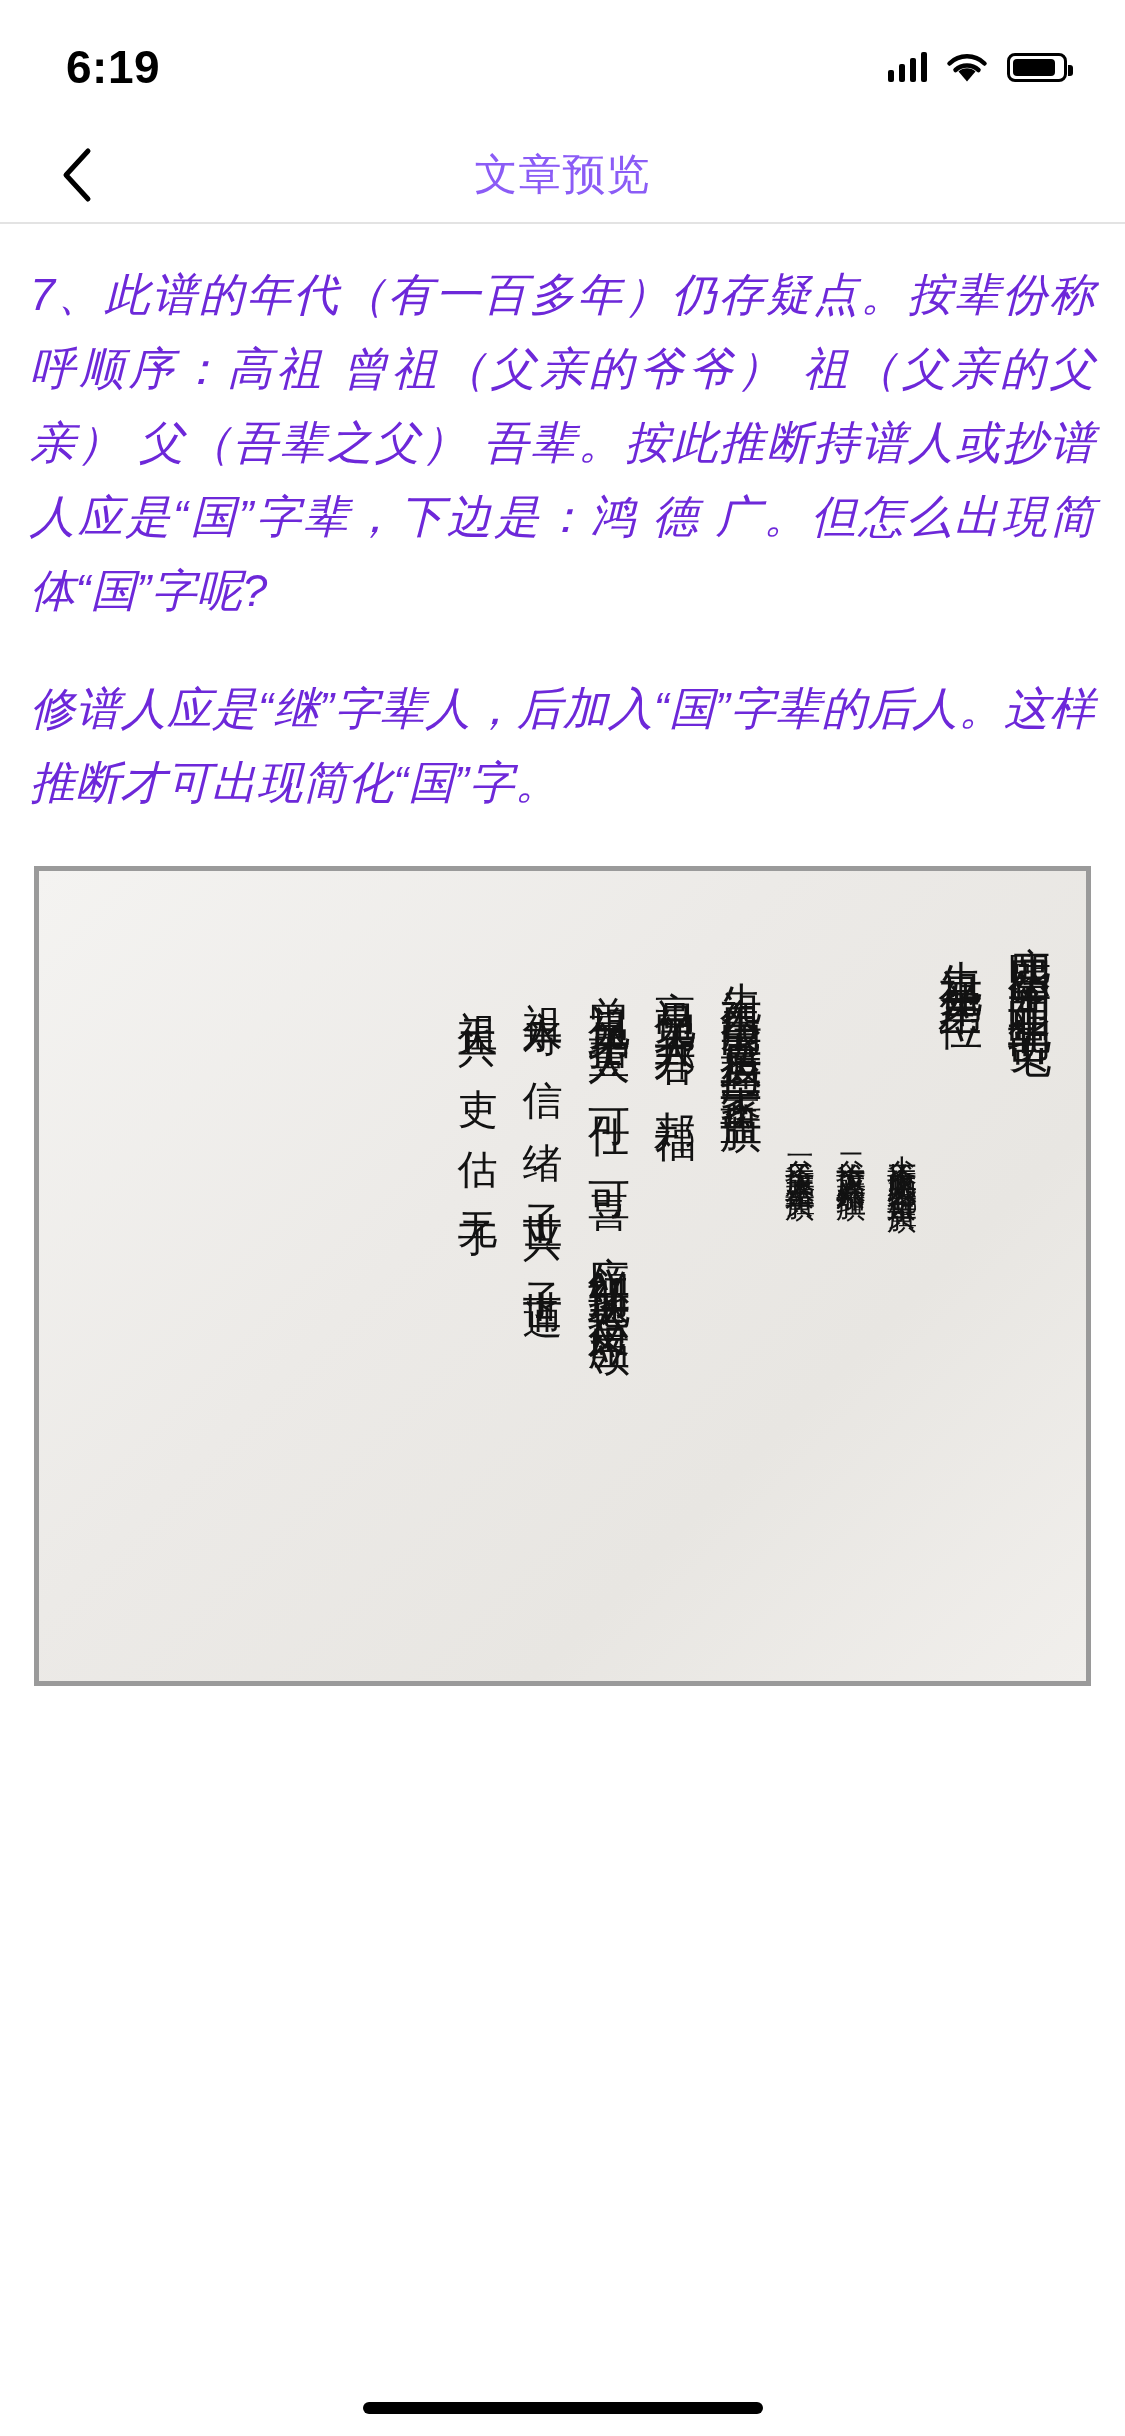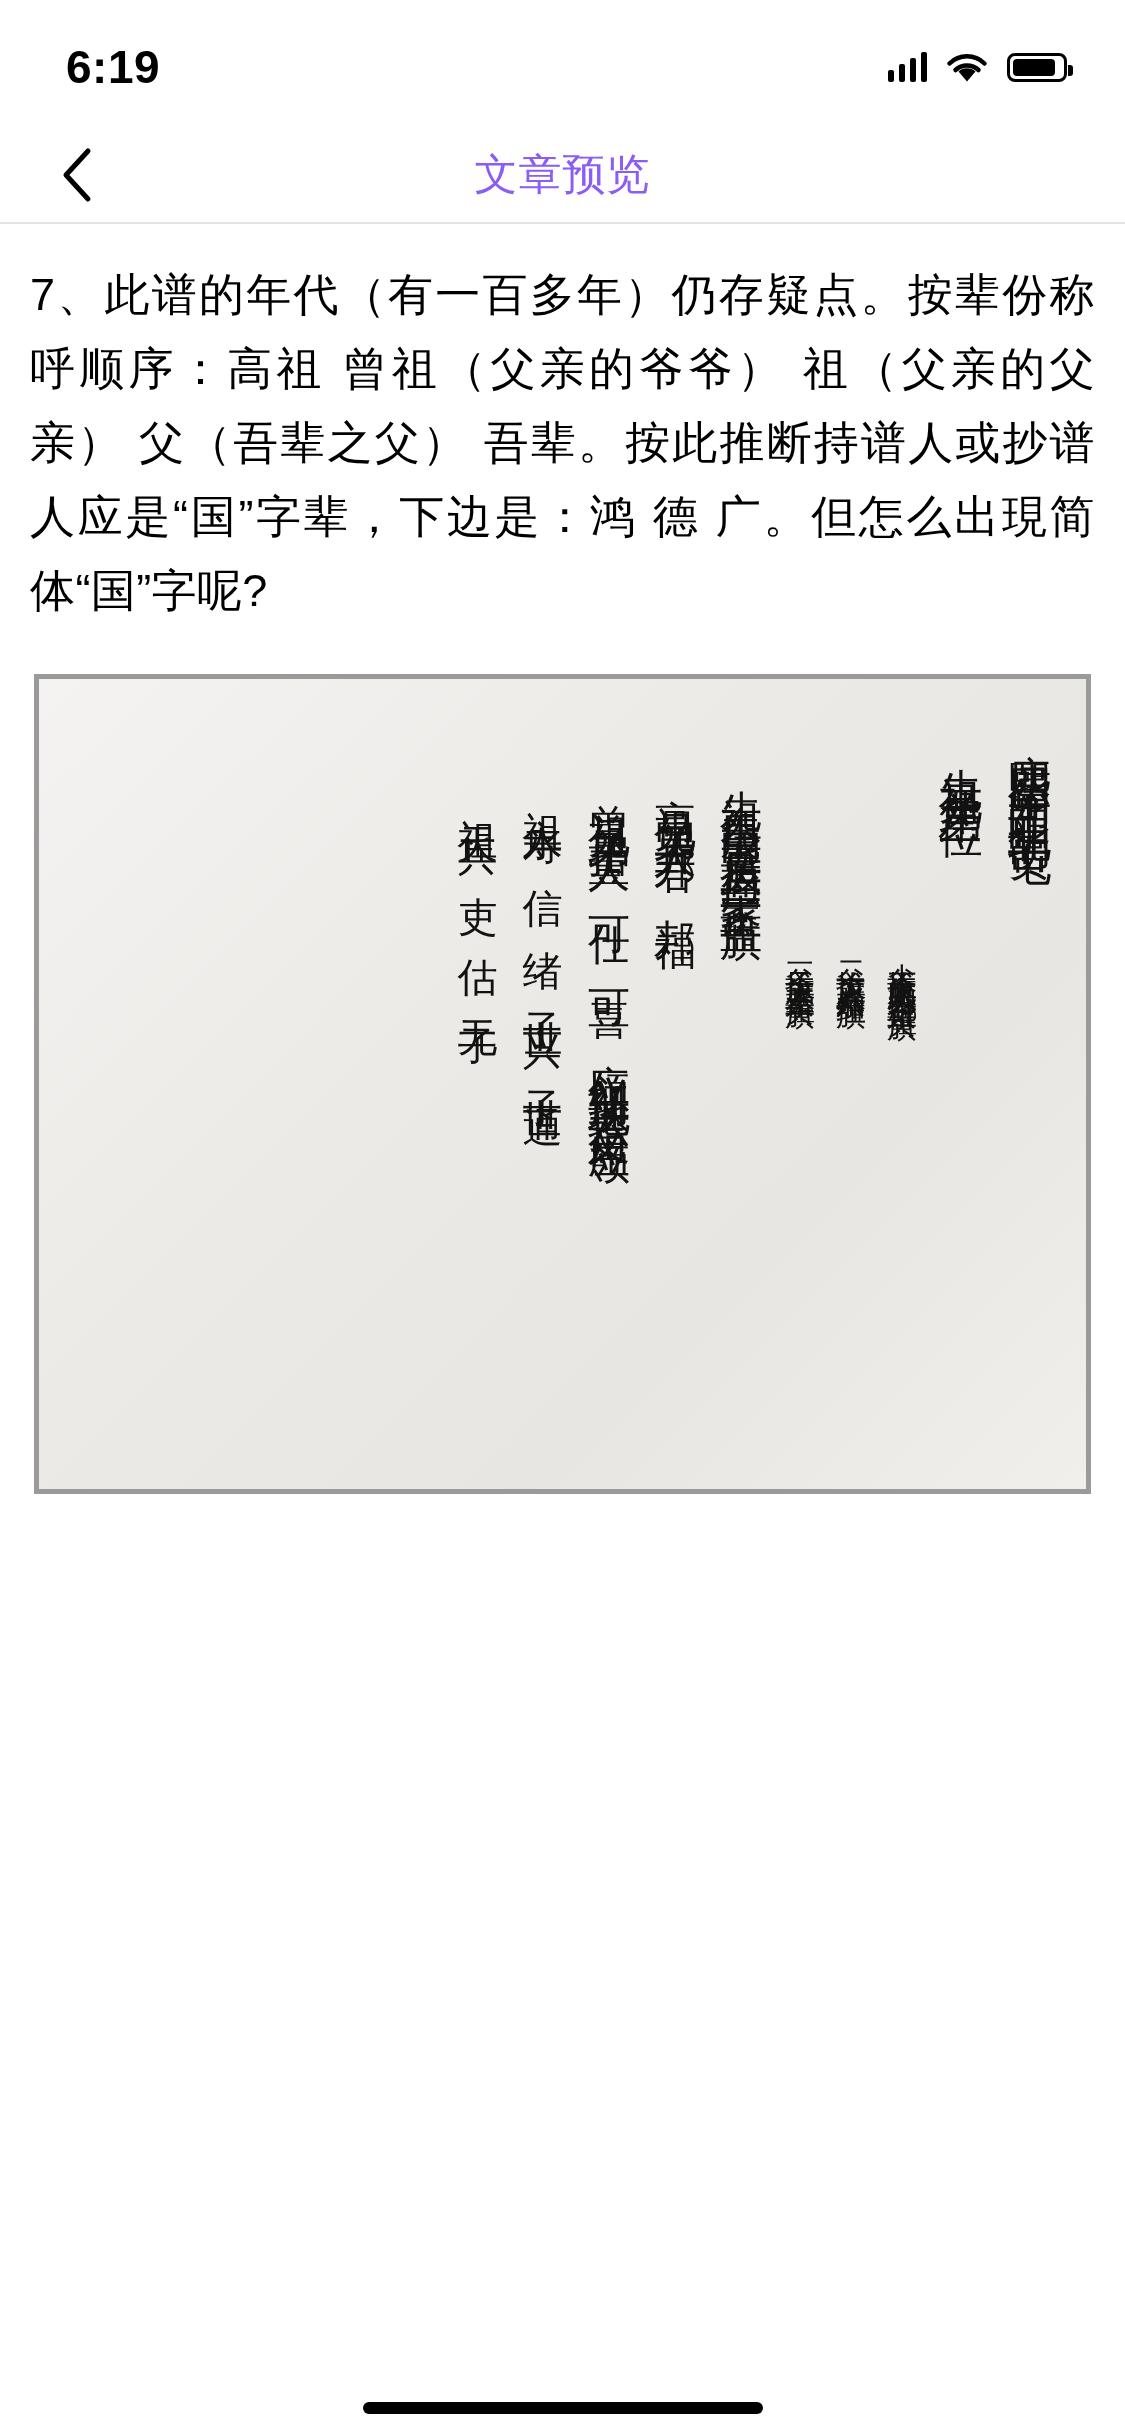--- a/index.html
+++ b/index.html
@@ -88,22 +88,23 @@
 
   
   .article {
     padding:34px 30px 0 30px;
   }
   .para {
     font-size:45px;
     line-height:74px;
     letter-spacing:0.4px;
     text-align:justify;
-    color:#000000;
+    color:#6d28d9;
     margin-bottom:44px;
+    font-style:italic;
   }
   .para:last-of-type { margin-bottom:0; }
 
   
   .scan-wrap {
     margin:46px 34px 0 34px;
     border:5px solid #9a9a9a;
     background:#f0efed;
     height:820px;
     overflow:hidden;
@@ -177,20 +178,21 @@
   <div class="nav-back">
     <svg width="34" height="58" viewBox="0 0 34 58">
       <polyline points="28,5 6,29 28,53" stroke="#000" stroke-width="5" fill="none" stroke-linecap="round" stroke-linejoin="round"></polyline>
     </svg>
   </div>
   <div class="nav-title">文章预览</div>
 </div>
 
 <div class="article">
   <p class="para">7、此谱的年代（有一百多年）仍存疑点。按辈份称呼顺序：高祖 曾祖（父亲的爷爷） 祖（父亲的父亲） 父（吾辈之父） 吾辈。按此推断持谱人或抄谱人应是“国”字辈，下边是：鸿 德 广。但怎么出現简体“国”字呢?</p>
+  <p class="para">修谱人应是“继”字辈人，后加入“国”字辈的后人。这样推断才可出现简化“国”字。</p>
 </div>
 
 <div class="scan-wrap">
   <div class="scan-inner">
     <div class="col c1">康熙四年间由辽阳北胡贵屯</div>
     <div class="col c2">先祖兄弟第三位</div>
     <div class="col sub">大爷拔旗入顺天府都京正黄旗</div>
     <div class="col sub">二爷拔旗入兴京厢红旗</div>
     <div class="col sub">三爷拔旗入盛京正黄旗</div>
     <div class="col c5">先祖自奉由盛京后拨与广宁蒙古正蓝旗</div>

